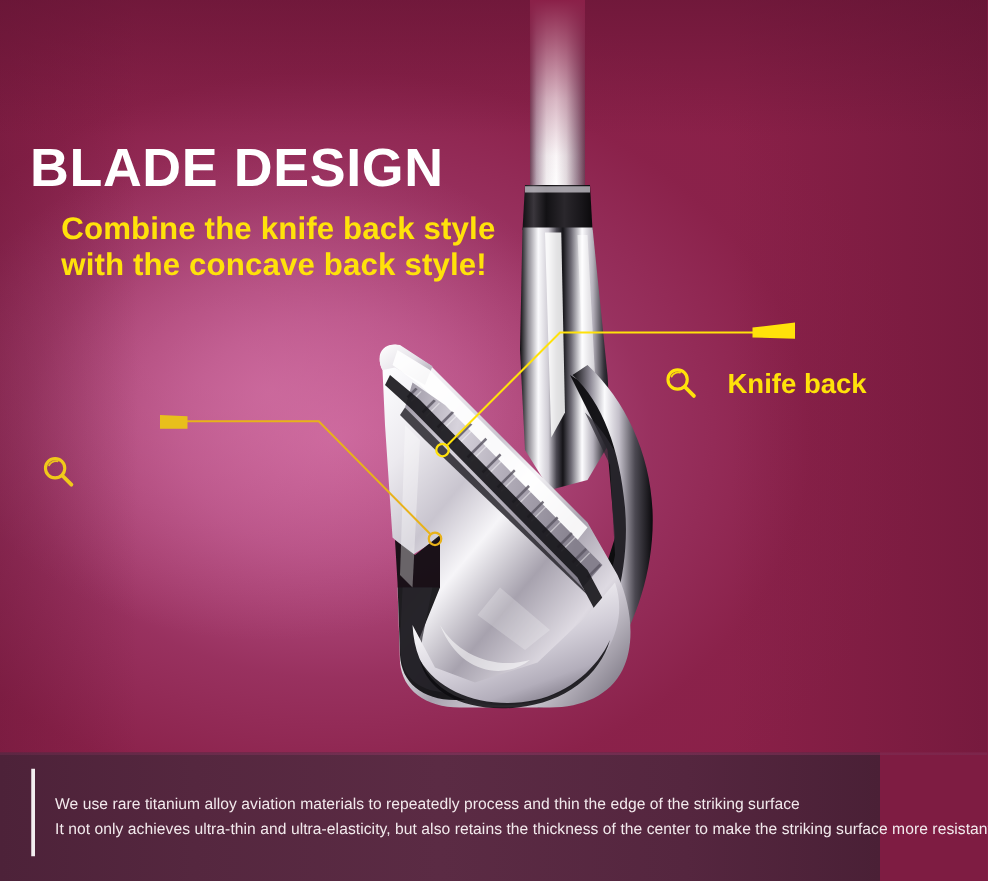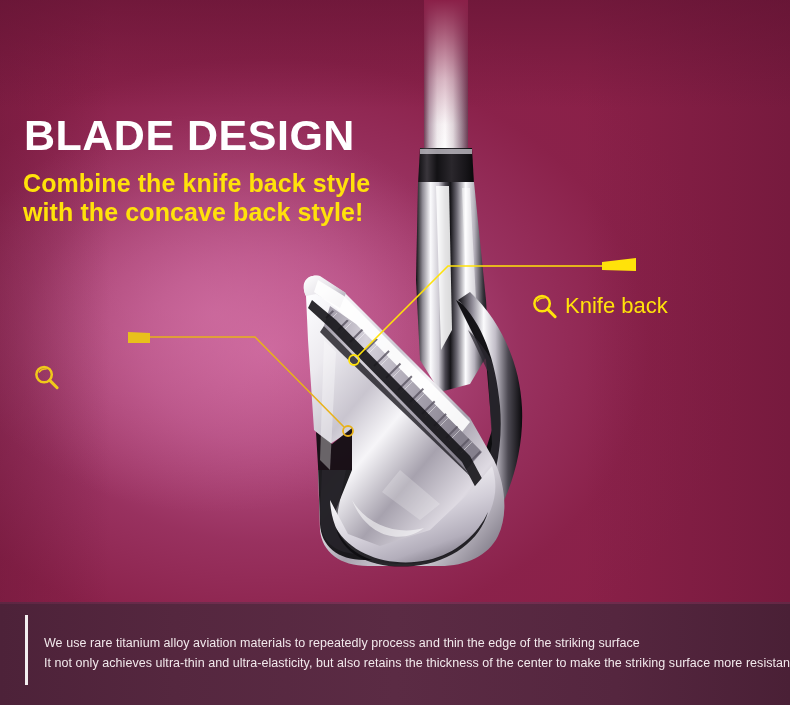--- a/index.html
+++ b/index.html
@@ -48,43 +48,44 @@
     color:#ffffff;letter-spacing:0.5px;
     white-space:nowrap;
     text-align:center;
   }
   .subline{
     position:absolute;left:23px;top:169px;
     font-size:25px;line-height:29px;font-weight:bold;
     color:#ffe20a;letter-spacing:0.1px;
     white-space:nowrap;
   }
-  .subline div{white-space:nowrap;}
+  .subline div{white-space:nowrap;margin-left:26px;}
 
   
   .callout{
-    position:absolute;display:flex;align-items:flex-start;gap:7px;
-    font-size:22px;font-weight:normal;color:#ffe20a;white-space:nowrap;
+    position:absolute;display:flex;align-items:center;gap:24px;
+    font-size:22px;font-weight:bold;color:#ffe20a;white-space:nowrap;
   }
   .callout.knife{left:531px;top:293px;}
   .callout.concave{left:33px;top:364px;}
   .mag{width:27px;height:27px;flex:0 0 auto;display:block;}
 
   
   .club{position:absolute;left:0;top:0;width:790px;height:602px;}
 
   
   .leaders{position:absolute;left:0;top:0;width:790px;height:602px;}
 
   
   .footer{
-    position:absolute;left:0;top:602px;width:790px;height:103px;
+    position:absolute;left:0;top:602px;width:677px;height:103px;
     background:
       linear-gradient(to right,
         #4d2239 0%, #55273f 22%, #5b2b44 50%, #55263f 78%, #4a2036 100%);
+    padding-left: 27px;
   }
   .footer-top-line{
     position:absolute;left:0;top:0;width:790px;height:2px;
     background:linear-gradient(to right,#6a2a4a 0%,#8e3562 45%,#7a2d52 100%);
     opacity:.55;
   }
   .footer-bar{
     position:absolute;left:25px;top:13px;width:3px;height:70px;
     background:#f3eef0;
   }

